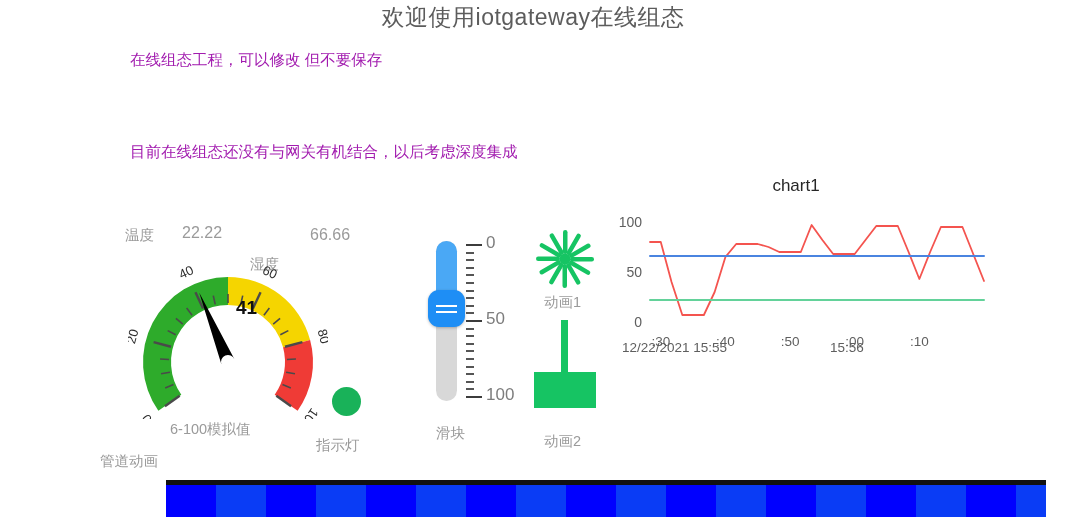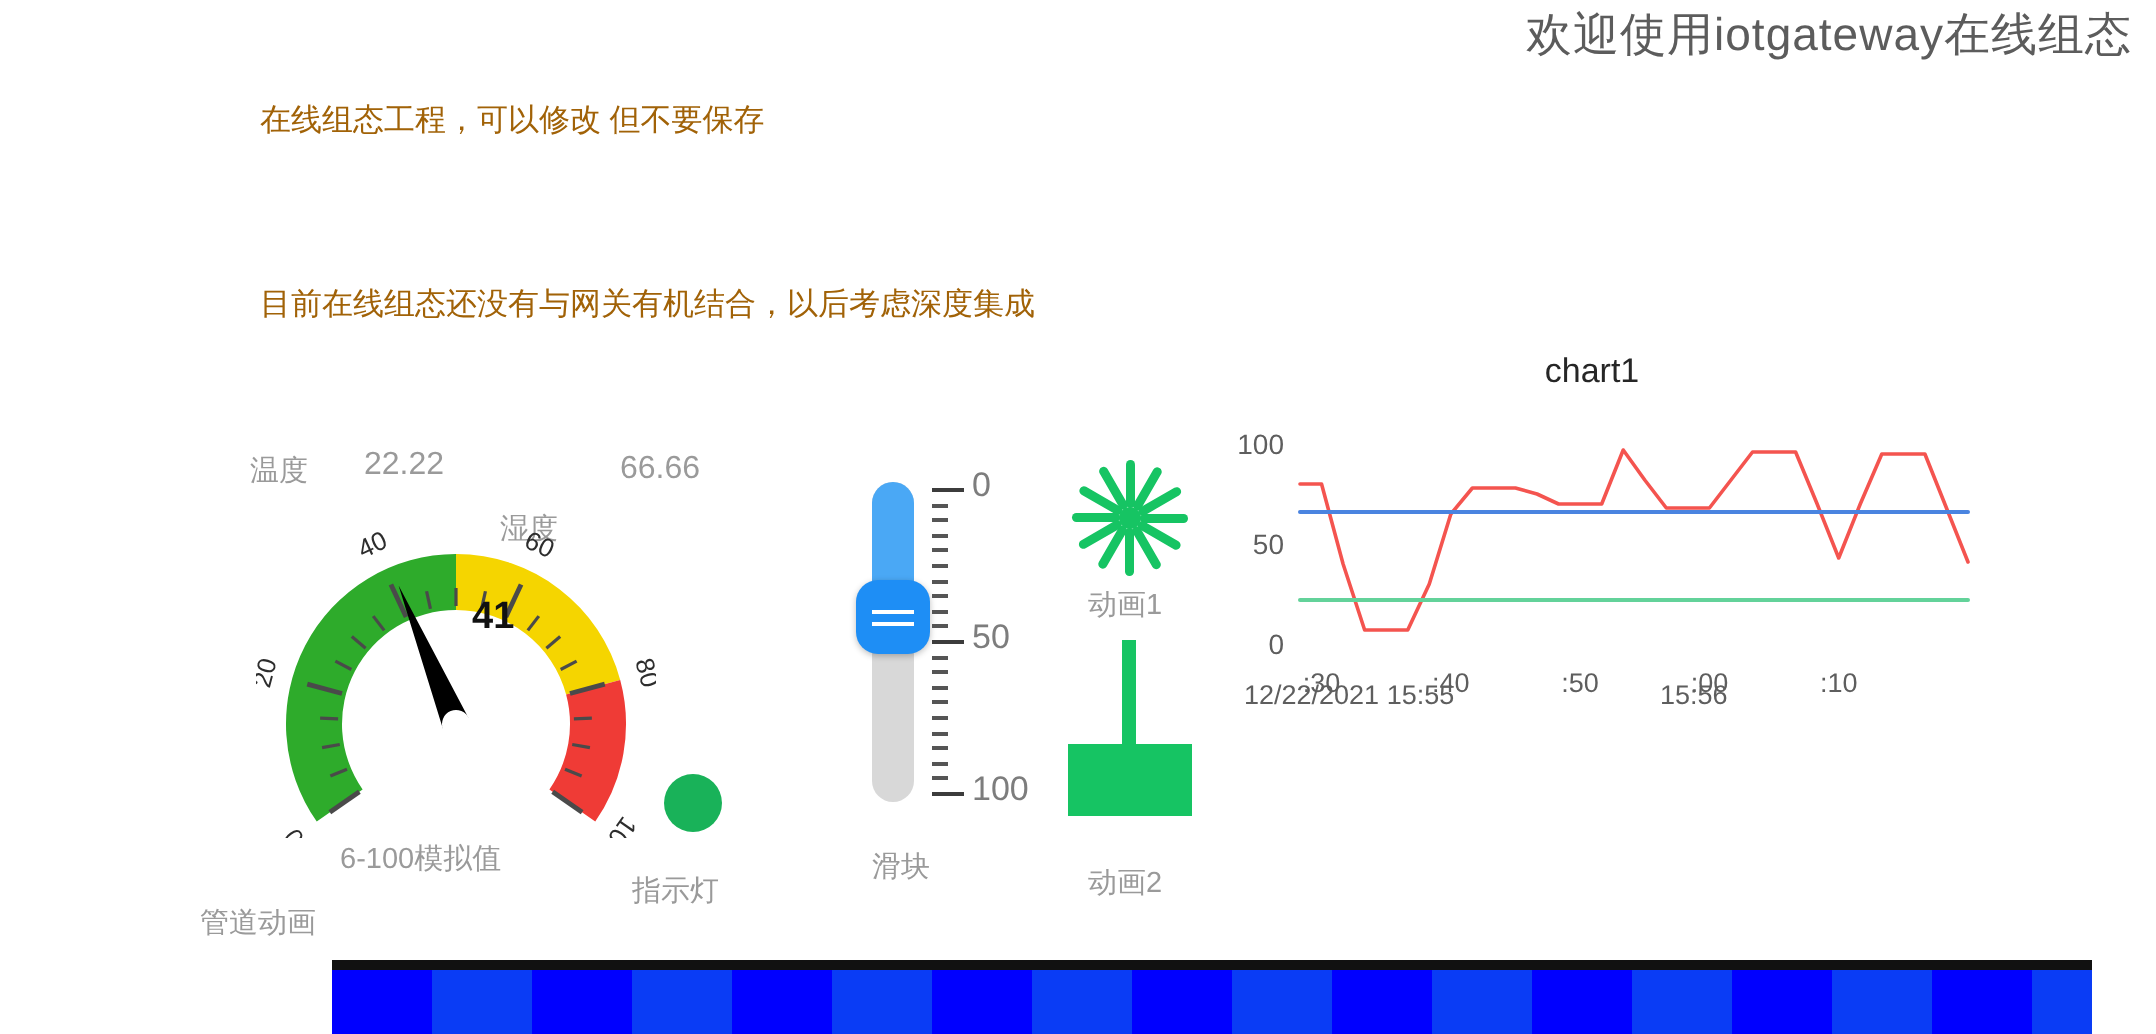--- a/index.html
+++ b/index.html
@@ -5,24 +5,24 @@
   html,body{margin:0;padding:0;}
   body{
     width:1078px;height:517px;overflow:hidden;background:#ffffff;
     font-family:"Liberation Sans","DejaVu Sans",sans-serif;
     color:#9a9a9a;position:relative;
   }
   .page{position:absolute;inset:0;}
 
   
   #page-title{
-    position:absolute;left:0;top:2px;width:1066px;text-align:right;
+    position:absolute;left:0;top:2px;width:1066px;text-align:center;
     font-size:23px;color:#5c5c5c;letter-spacing:.5px;font-weight:400;
   }
-  .note{position:absolute;font-size:15.5px;color:#a16207;white-space:nowrap;}
+  .note{position:absolute;font-size:15.5px;color:#a21caf;white-space:nowrap;}
   #note-1{left:130px;top:50px;}
   #note-2{left:130px;top:88px;}
   #note-3{left:130px;top:142px;}
 
   
   #gauge-block{position:absolute;left:110px;top:212px;width:280px;height:230px;}
   .lbl{position:absolute;font-size:14.5px;color:#9a9a9a;white-space:nowrap;}
   #temp-label{left:15px;top:14px;}
   #temp-value{left:72px;top:12px;font-size:16px;}
   #hum-label{left:140px;top:3px;margin-top:40px;}

